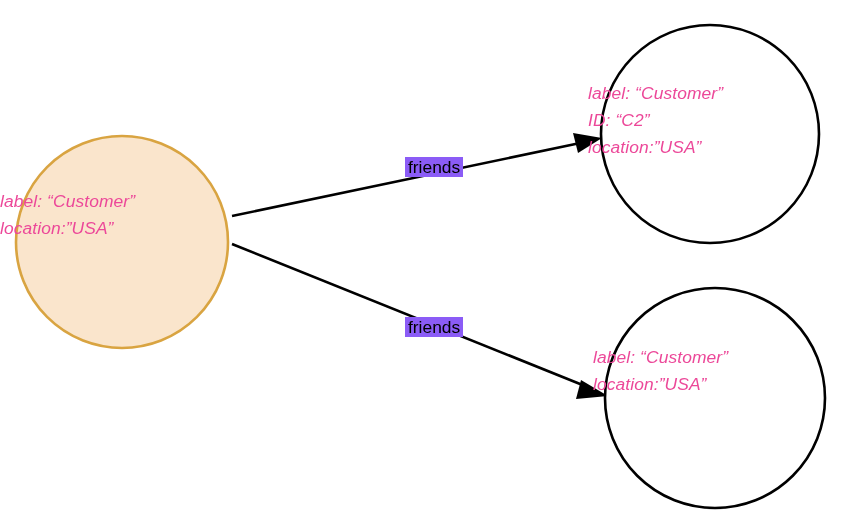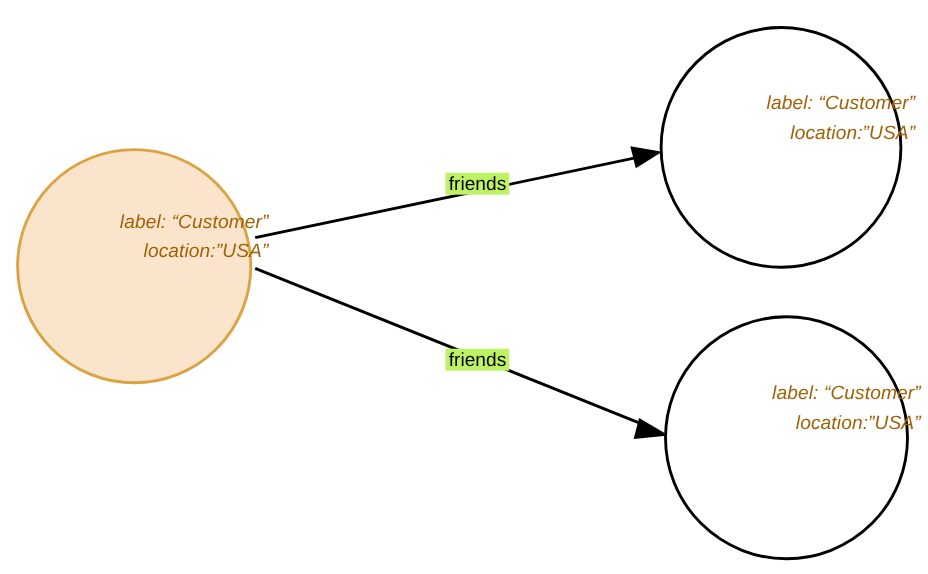--- a/index.html
+++ b/index.html
@@ -41,40 +41,40 @@
     stroke: #000000;
     stroke-width: 2.6;
     fill: none;
   }
   .arrow-head {
     fill: #000000;
     stroke: none;
   }
   .node-text {
     position: absolute;
-    text-align: right;
+    text-align: left;
     font-family: "Liberation Sans", sans-serif;
     font-style: italic;
     font-size: 17.4px;
     line-height: 27px;
-    color: #a16207;
+    color: #ec4899;
     white-space: nowrap;
     pointer-events: none;
     letter-spacing: 0.1px;
   }
   .node-text .line {
     display: block;
   }
   .edge-label {
     position: absolute;
     font-family: "Liberation Sans", sans-serif;
     font-style: normal;
     font-size: 17.4px;
     color: #000000;
-    background: #bef264;
+    background: #8b5cf6;
     padding: 0 3px;
     white-space: nowrap;
     line-height: 20px;
   }
 </style>
 </head>
 <body>
 
 <div id="canvas">
 
@@ -102,20 +102,21 @@
     </g>
   </svg>
 
   <div class="node-text" style="left:0px; top:188px; width:244px;">
     <span class="line">label: “Customer”</span>
     <span class="line">location:”USA”</span>
   </div>
 
   <div class="node-text" style="left:588px; top:80px; width:244px;">
     <span class="line">label: “Customer”</span>
+    <span class="line">ID: “C2”</span>
     <span class="line">location:”USA”</span>
   </div>
 
   <div class="node-text" style="left:593px; top:344px; width:244px;">
     <span class="line">label: “Customer”</span>
     <span class="line">location:”USA”</span>
   </div>
 
   <div class="edge-label" style="left:405px; top:157px;">friends</div>
 

